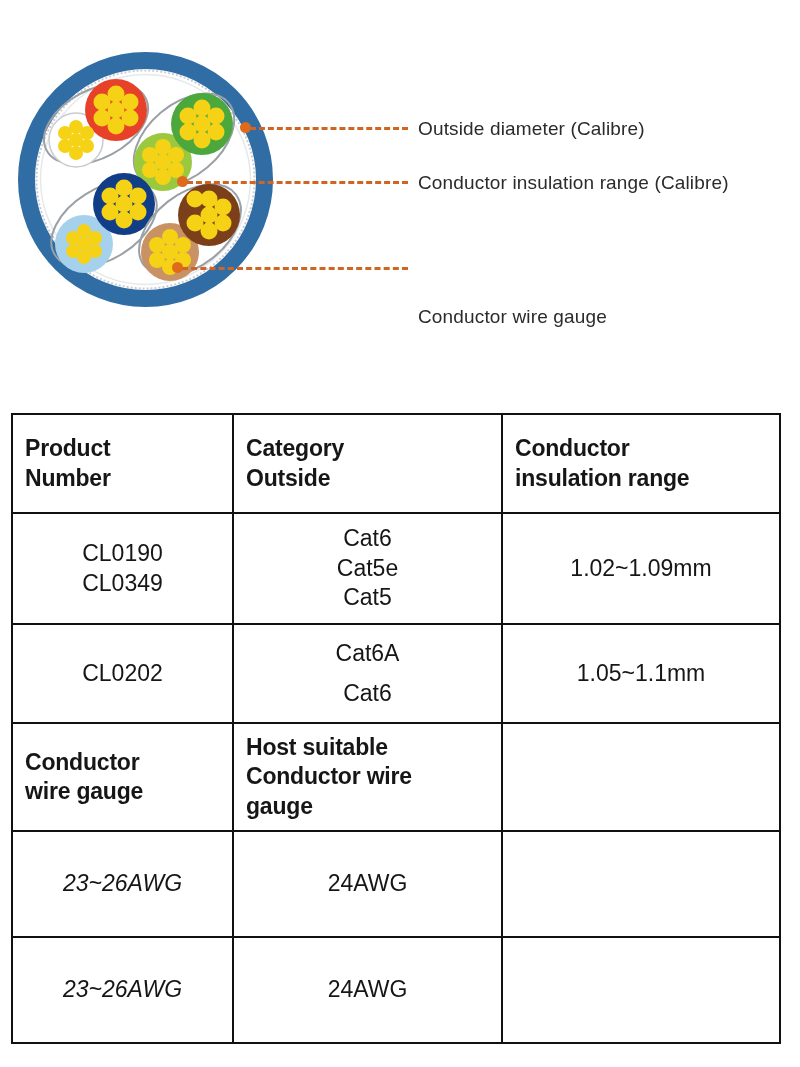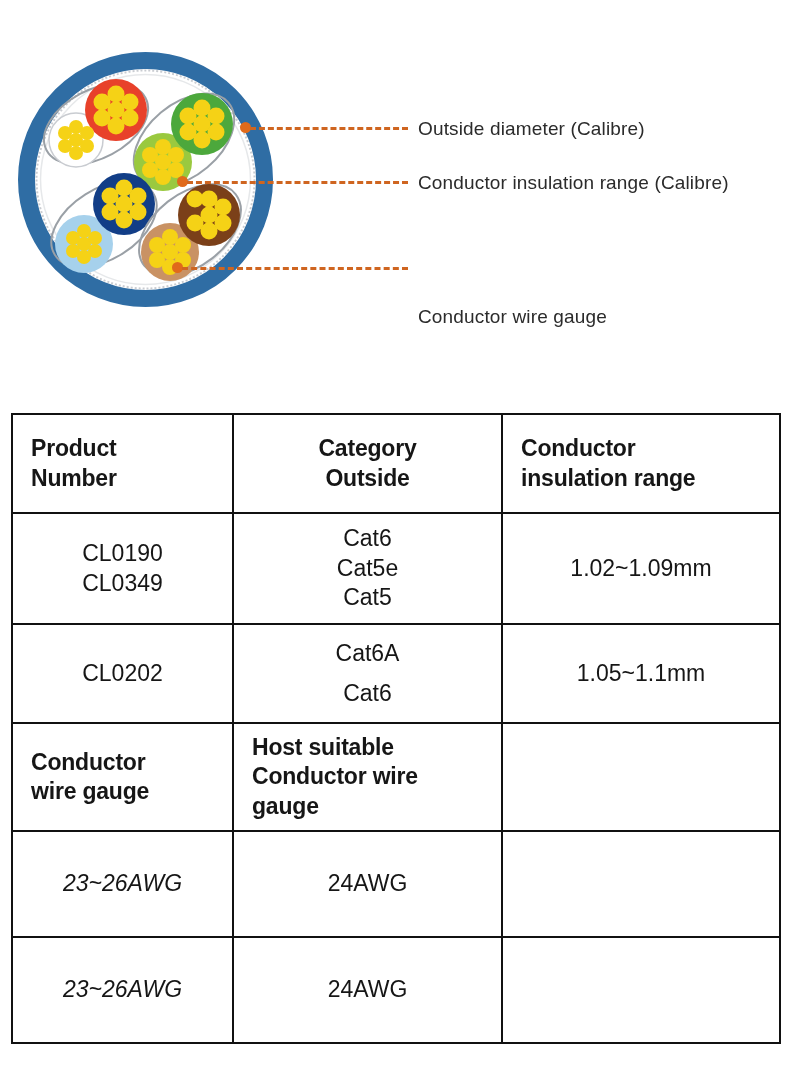--- a/index.html
+++ b/index.html
@@ -48,40 +48,40 @@
   
   #spec-table{
     position:absolute;
     left:11px;top:413px;
     width:768px;
     border-collapse:collapse;
     table-layout:fixed;
   }
   #spec-table td{
     border:2px solid #111111;
-    padding:6px 18px;
+    padding:6px 12px;
     vertical-align:middle;
     font-size:23px;
     line-height:1.28;
     color:#161616;
     font-family:"Liberation Sans", sans-serif;
   }
   #spec-table col.c1{width:221px;}
   #spec-table col.c2{width:269px;}
   #spec-table col.c3{width:278px;}
 
   .hdr{
     color:#e8711c;
     font-weight:bold;
     font-size:24.5px;
     line-height:1.16;
     letter-spacing:-0.2px;
   }
   .hdr-left{text-align:left;padding-left:18px;}
-  .hdr-center{text-align:center;}
+  .hdr-center{}
 
   .cell-center{text-align:center;}
   .cell-left{text-align:center;padding-left:14px;font-style:italic;}
   .stack{display:block;}
 
   .r-hdr1{height:99px;}
   .r-data1{height:111px;}
   .r-data2{height:99px;border-radius:24px;}
   .r-hdr2{height:108px;}
   .r-data3{height:106px;}

